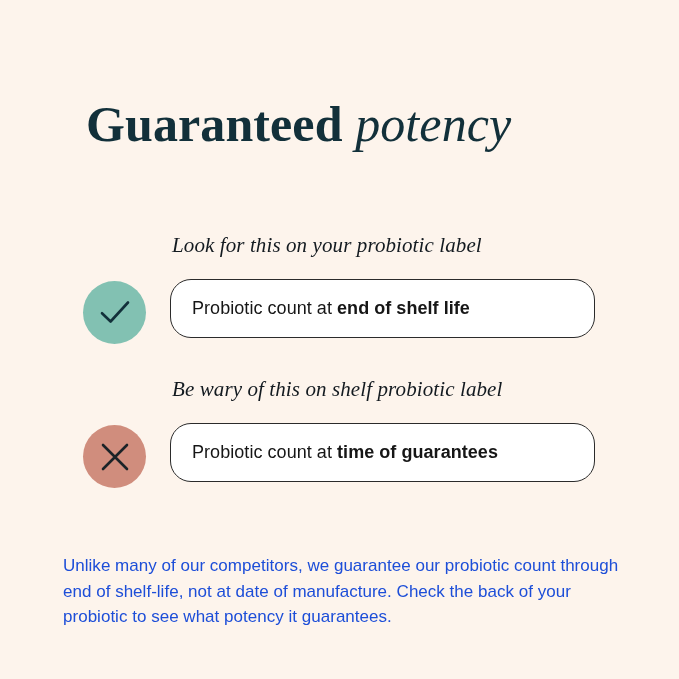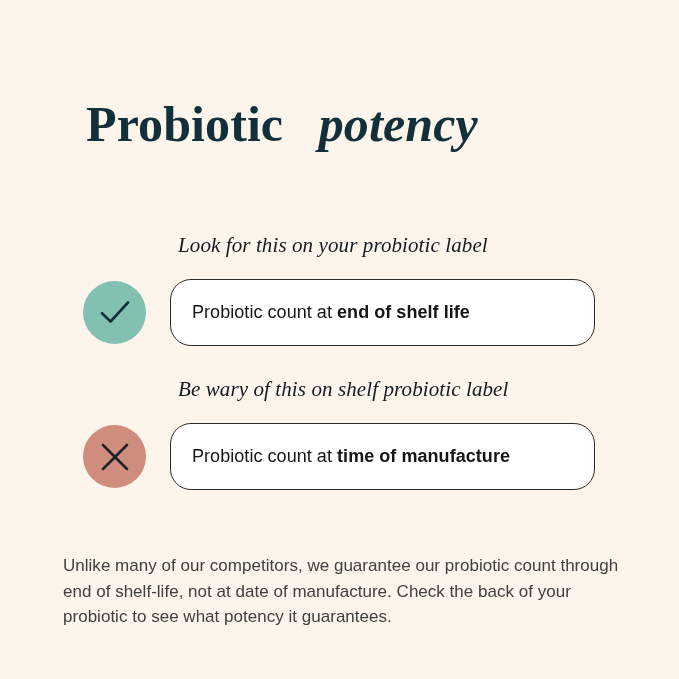--- a/index.html
+++ b/index.html
@@ -32,22 +32,21 @@
     width: 540px;
     font-family: "Liberation Serif", "DejaVu Serif", serif;
     font-size: 50px;
     line-height: 55px;
     color: #12303a;
     letter-spacing: 0.1px;
     white-space: pre-line;
   }
   .headline .em {
     font-style: italic;
-    font-weight: bold;
-    margin-left: 23px;
+    font-weight: normal;
   }
 
   
   .row {
     position: absolute;
     left: 0;
     width: 679px;
   }
   .row.good { top: 232px; }
   .row.bad  { top: 376px; }
@@ -55,21 +54,20 @@
   .row-label {
     position: absolute;
     left: 172px;
     top: 0;
     font-family: "Liberation Serif", "DejaVu Serif", serif;
     font-style: italic;
     font-size: 21px;
     line-height: 26px;
     color: #131a20;
     letter-spacing: 0.1px;
-    margin-left: 6px;
   }
 
   .marker {
     position: absolute;
     left: 83px;
     top: 49px;
     width: 63px;
     height: 63px;
     border-radius: 50%;
     display: flex;
@@ -78,21 +76,21 @@
   }
   .marker.check { background: #82c1b2; }
   .marker.cross { background: #d08d7d; }
   .marker svg { display: block; overflow: visible; }
 
   .pill {
     position: absolute;
     left: 170px;
     top: 47px;
     width: 425px;
-    height: 67px;
+    height: 59px;
     box-sizing: border-box;
     background: #ffffff;
     border: 1.4px solid #2b2b2b;
     border-radius: 21px;
     display: flex;
     align-items: center;
   }
   .pill-text {
     padding-left: 21px;
     font-size: 18px;
@@ -103,30 +101,30 @@
   .pill-text .strong { font-weight: bold; }
 
   
   .footnote {
     position: absolute;
     left: 63px;
     top: 536px;
     width: 560px;
     font-size: 17px;
     line-height: 25.5px;
-    color: #404040;
+    color: #1d4ed8;
     letter-spacing: 0.02px;
   }
 </style>
 </head>
 <body>
 
 <div id="page">
 
-  <h1 class="headline"><span>Probiotic </span><span class="em">potency</span><br></h1>
+  <h1 class="headline"><span>Guaranteed </span><span class="em">potency</span><br></h1>
 
   <div class="row good">
     <div class="row-label">Look for this on your probiotic label</div>
     <div class="marker check">
       <span>
         <svg width="32" height="26" viewBox="0 0 32 26" fill="none" aria-hidden="true">
           <path d="M3 13.2 L11.6 21.5 L29 2.5" stroke="#12303a" stroke-width="2.6" stroke-linecap="round" stroke-linejoin="round" fill="none"></path>
         </svg>
       </span>
     </div>
@@ -138,19 +136,19 @@
   <div class="row bad">
     <div class="row-label">Be wary of this on shelf probiotic label</div>
     <div class="marker cross">
       <span>
         <svg width="30" height="30" viewBox="0 0 30 30" fill="none" aria-hidden="true">
           <path d="M3 3 L27 27 M27 3 L3 27" stroke="#1b2328" stroke-width="2.6" stroke-linecap="round" fill="none"></path>
         </svg>
       </span>
     </div>
     <div class="pill">
-      <div class="pill-text"><span>Probiotic count at </span><span class="strong">time of manufacture</span></div>
+      <div class="pill-text"><span>Probiotic count at </span><span class="strong">time of guarantees</span></div>
     </div>
   </div>
 
   <p class="footnote">Unlike many of our competitors, we guarantee our probiotic count through end of shelf-life, not at date of manufacture. Check the back of your probiotic to see what potency it guarantees.</p>
 
 </div>
 
 </body></html>

